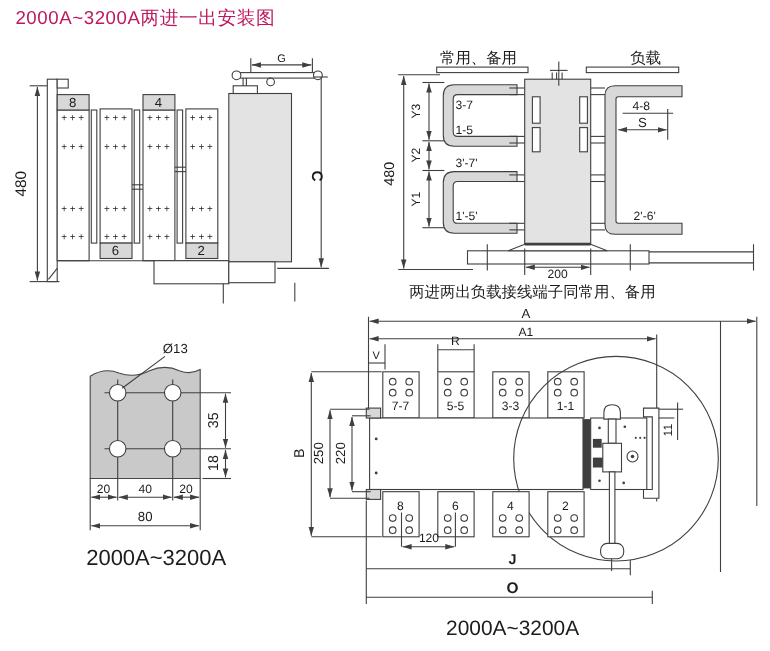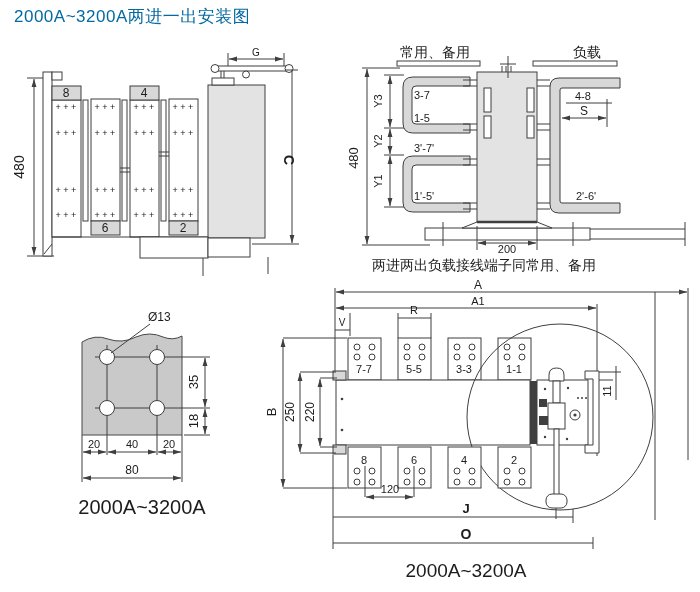--- a/index.html
+++ b/index.html
@@ -1,17 +1,17 @@
 <!DOCTYPE html>
 <html><head>
 <meta charset="utf-8">
 <style>
   html,body{margin:0;padding:0;background:#fff}
   #root{position:relative;width:700px;height:592px;background:#fff;overflow:hidden}
-  .t-title{position:absolute;left:14px;top:5px;font-size:17px;color:#0369a1;letter-spacing:.5px;font-family:"Liberation Sans","DejaVu Sans",sans-serif}
+  .t-title{position:absolute;left:14px;top:5px;font-size:17px;color:#be185d;letter-spacing:.5px;font-family:"Liberation Sans","DejaVu Sans",sans-serif}
   svg{position:absolute;top:0;left:0}
   svg text{fill:#1c1c1c;font-family:"Liberation Sans","DejaVu Sans",sans-serif}
   .ln{stroke:#3f3f3f;stroke-width:1;fill:none}
   .ln2{stroke:#3f3f3f;stroke-width:2.5;fill:none}
   .fw{fill:#fff;stroke:#3f3f3f;stroke-width:1}
   .fg{fill:#e3e3e3;stroke:#3f3f3f;stroke-width:1}
   .fc{fill:#d8d8d8;stroke:#3f3f3f;stroke-width:1}
   .fd{fill:#c9c9c9;stroke:#474747;stroke-width:1}
   .dk{fill:#3f3f3f;stroke:none}
   .mid{text-anchor:middle}

